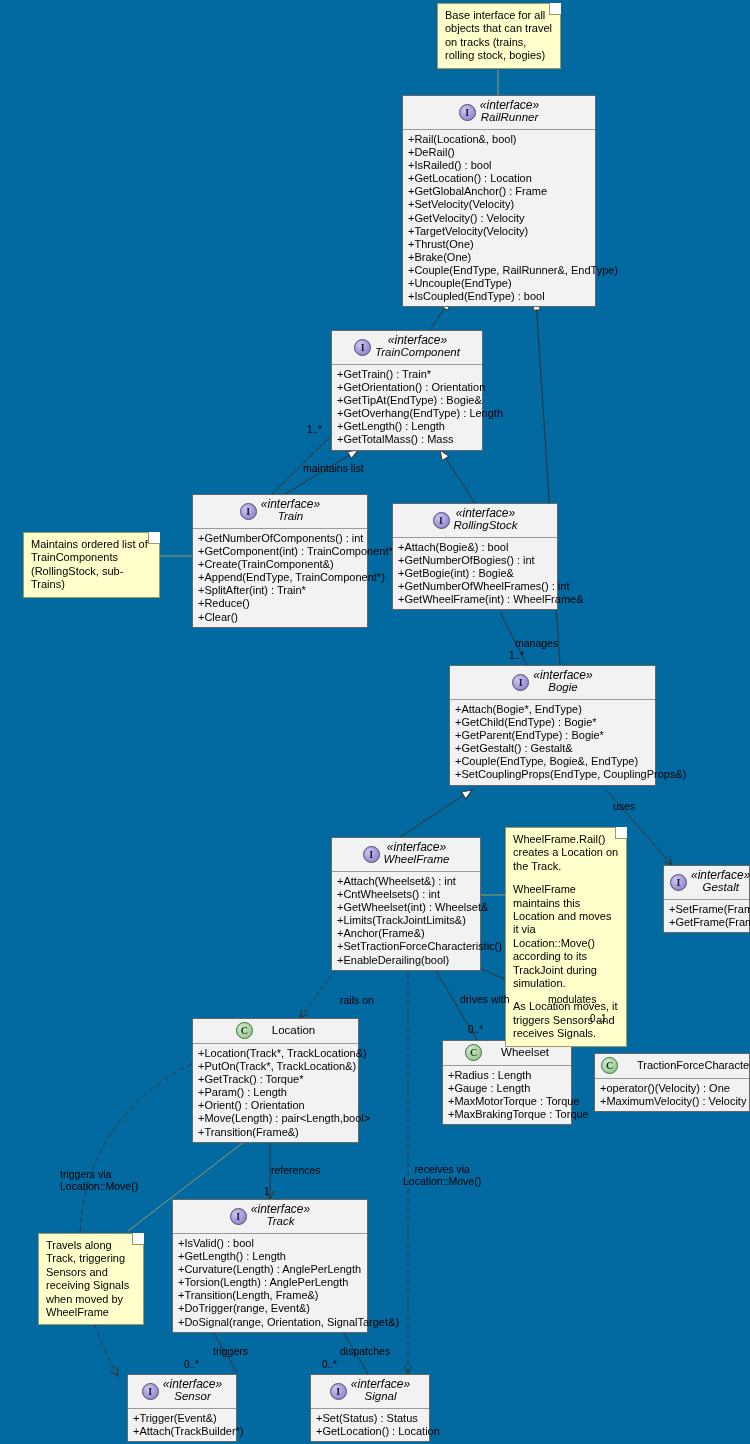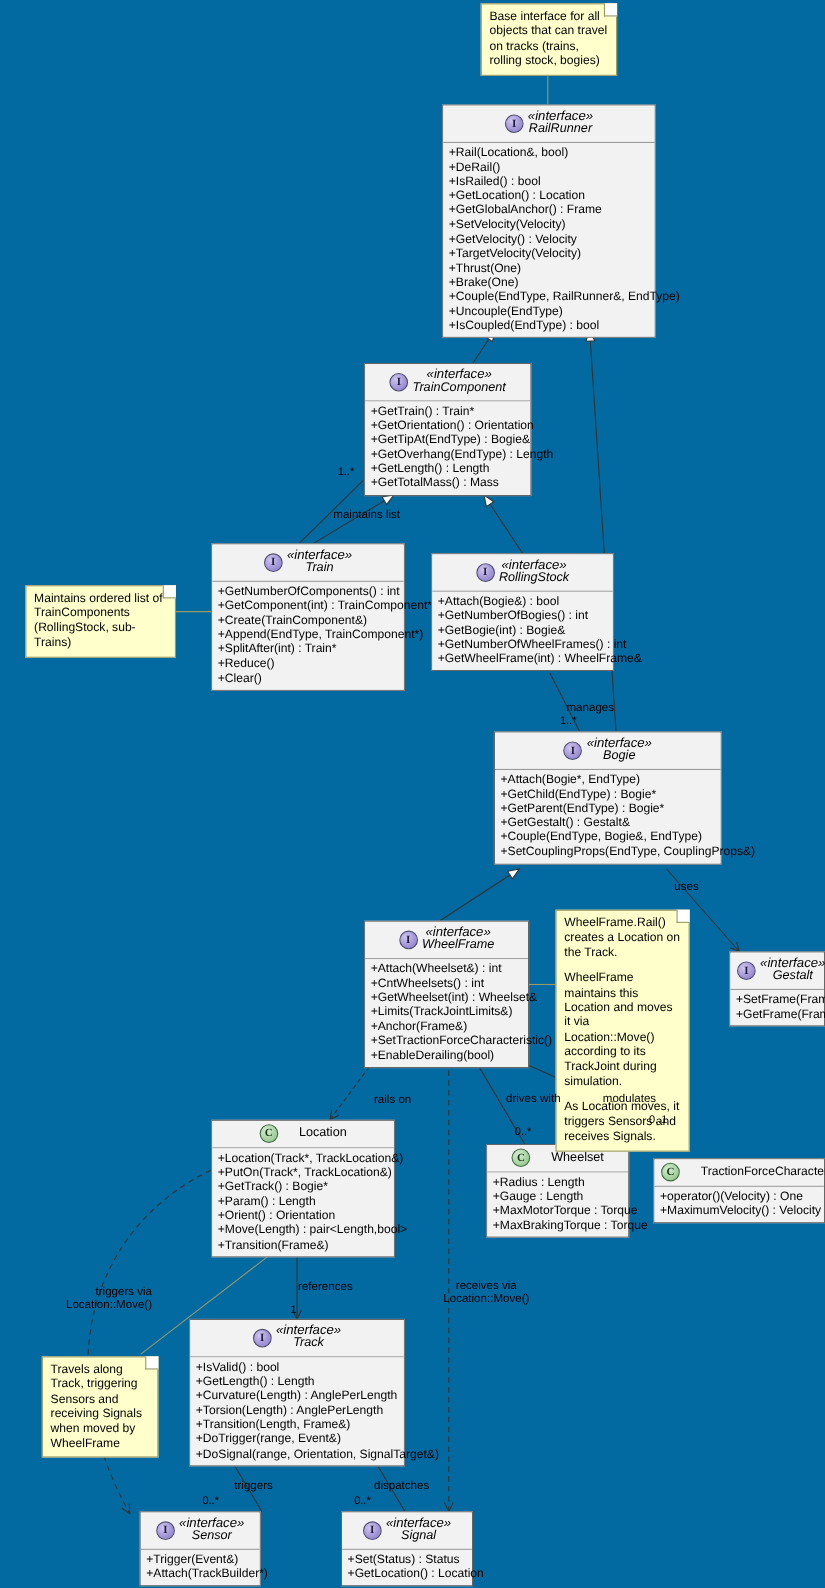--- a/index.html
+++ b/index.html
@@ -372,21 +372,21 @@
 
   <div class="uml-class" style="left:192px; top:1018px; width:167px;">
     <div class="uml-head plain">
       <span class="head-row">
         <span class="icon-badge klass">C</span><span class="cls-name concrete">Location</span>
       </span>
     </div>
     <div class="uml-body">
       <span class="member">+Location(Track*, TrackLocation&amp;)</span>
       <span class="member">+PutOn(Track*, TrackLocation&amp;)</span>
-      <span class="member">+GetTrack() : Bogie*</span>
+      <span class="member">+GetTrack() : Torque*</span>
       <span class="member">+Param() : Length</span>
       <span class="member">+Orient() : Orientation</span>
       <span class="member">+Move(Length) : pair&lt;Length,bool&gt;</span>
       <span class="member">+Transition(Frame&amp;)</span>
     </div>
   </div>
 
   <div class="uml-class" style="left:442px; top:1040px; width:130px;">
     <div class="uml-head plain">
       <span class="head-row">
@@ -466,21 +466,21 @@
   <span class="edge-label" style="left:303px; top:462px;">maintains list</span>
   <span class="edge-label" style="left:515px; top:637px;">manages</span>
   <span class="edge-label" style="left:613px; top:800px;">uses</span>
   <span class="edge-label" style="left:340px; top:994px;">rails on</span>
   <span class="edge-label" style="left:460px; top:993px;">drives with</span>
   <span class="edge-label" style="left:548px; top:993px;">modulates</span>
   <span class="edge-label" style="left:271px; top:1164px;">references</span>
   <span class="edge-label" style="left:213px; top:1345px;">triggers</span>
   <span class="edge-label" style="left:340px; top:1345px;">dispatches</span>
 
-  <span class="edge-label" style="left:60px; top:1168px; text-align:right;">
+  <span class="edge-label" style="left:60px; top:1168px; text-align:left;">
     <span style="display:block;">triggers via</span>
     <span style="display:block;">Location::Move()</span>
   </span>
 
   <span class="edge-label" style="left:403px; top:1163px; text-align:center;">
     <span style="display:block;">receives via</span>
     <span style="display:block;">Location::Move()</span>
   </span>
 
   <span class="mult-label" style="left:307px; top:424px;">1..*</span>

